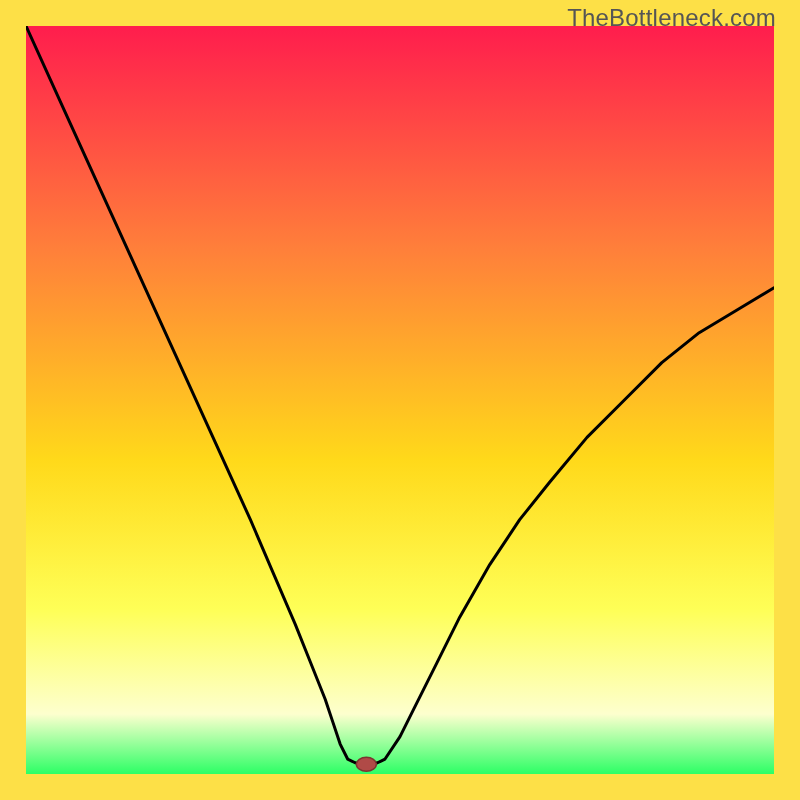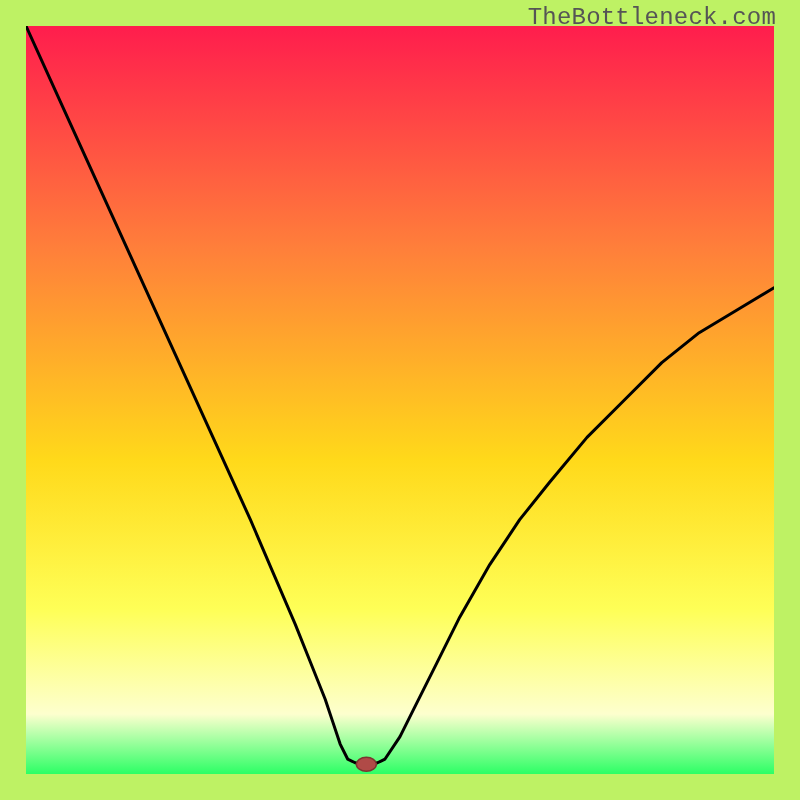--- a/index.html
+++ b/index.html
@@ -10,22 +10,21 @@
     background: #000;
     font-family: Arial, Helvetica, sans-serif;
     overflow: hidden;
   }
   .frame {
     position: absolute;
     top: 0;
     left: 0;
     width: 800px;
     height: 800px;
-    background: #bef264;
-    font-family: Liberation Mono, monospace;
+    background: #fde047;
   }
   .watermark {
     position: absolute;
     top: 4px;
     right: 24px;
     color: #555;
     font-size: 24px;
     font-weight: 500;
     letter-spacing: 0.2px;
     z-index: 10;

